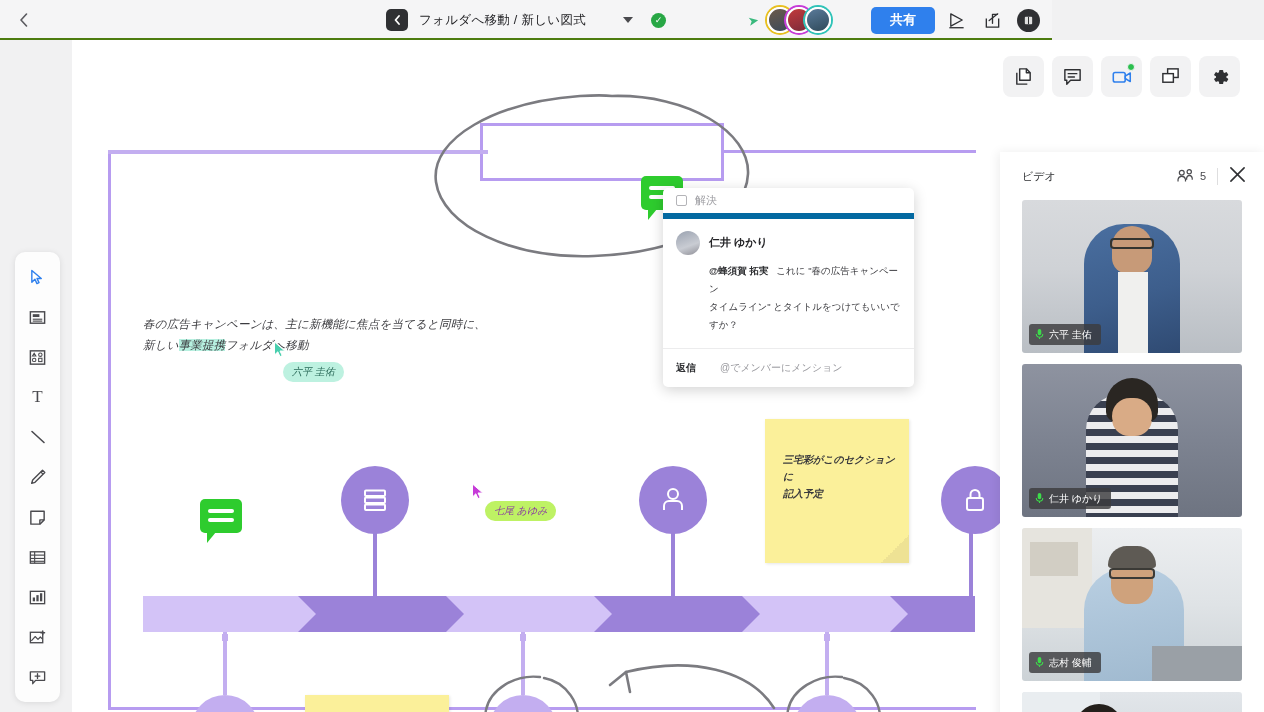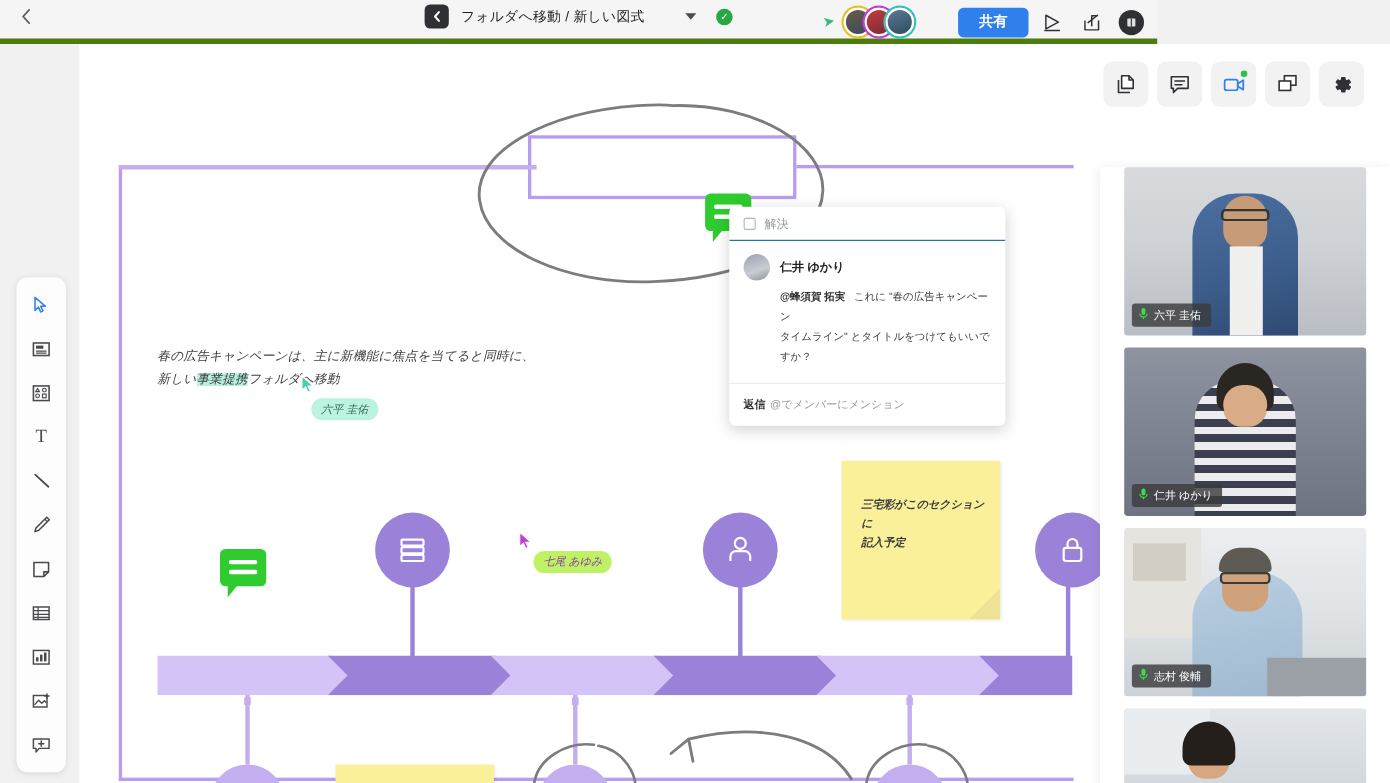--- a/index.html
+++ b/index.html
@@ -7,22 +7,22 @@
     width: 1264px; height: 712px;
     font-family: "Liberation Sans", "DejaVu Sans", sans-serif;
     background: #f1f1f2;
     overflow: hidden;
   }
   #app { position: relative; width: 1264px; height: 712px; }
 
   
   .topbar {
     position: absolute; left: 0; top: 0; width: 1052px; height: 40px;
-    background: #f5f5f6; display: flex; align-items: flex-end;
-    border-bottom: 5px solid #4d7c0f;
+    background: #f5f5f6; display: flex; align-items: flex-start;
+    border-bottom: 2px solid #4d7c0f;
   }
   .back-btn {
     width: 46px; height: 40px; display: flex; align-items: center; justify-content: center;
     color: #5a5a5f; font-size: 15px; cursor: pointer;
   }
   .title-group {
     position: absolute; left: 50%; transform: translateX(-50%);
     display: flex; align-items: center; gap: 11px; height: 40px;
   }
   .app-logo {
@@ -173,37 +173,37 @@
   }
 
   
   .comment-popup {
     position: absolute; left: 663px; top: 148px; width: 251px;
     background: #fff; border-radius: 5px;
     box-shadow: 0 3px 14px rgba(0,0,0,.18); z-index: 45; overflow: hidden;
   }
   .cp-head {
     height: 31px; display: flex; align-items: center; gap: 8px; padding: 0 13px;
-    border-bottom: 1px solid #0369a1;
+    border-bottom: 6px solid #0369a1;
   }
   .cp-check { width: 11px; height: 11px; border: 1.4px solid #b4b4b8; border-radius: 2px; cursor: pointer; }
   .cp-resolve { font-size: 11px; color: #9b9ba0; }
   .cp-body { padding: 12px 13px 14px 13px; border-bottom: 1px solid #ececed; }
   .cp-row { display: flex; gap: 9px; align-items: flex-start; }
   .cp-avatar {
     width: 24px; height: 24px; border-radius: 50%; flex: 0 0 24px;
     background: linear-gradient(160deg,#9aa2b0 0%,#c9ccd3 60%,#8e8e96 100%);
   }
   .cp-name { font-size: 11px; font-weight: bold; color: #232326; padding-top: 4px; }
   .cp-text {
     font-size: 9.5px; color: #3c3c40; line-height: 18px; margin: 7px 0 0 33px;
   }
   .cp-mention { font-weight: bold; color: #2f3033; }
   .cp-reply {
-    height: 38px; display: flex; align-items: center; gap: 4px; padding: 0 13px;
+    height: 38px; display: flex; align-items: center; gap: 24px; padding: 0 13px;
     font-size: 10px;
   }
   .cp-reply-label { color: #2f3033; font-weight: bold; }
   .cp-reply-ph { color: #9b9ba0; }
 
   
   .video-panel {
     position: absolute; right: 0; top: 112px; width: 264px; height: 600px;
     background: #fff; box-shadow: -2px 0 10px rgba(0,0,0,.07); z-index: 50;
   }
@@ -531,20 +531,38 @@
           <span>タイムライン" とタイトルをつけてもいいですか？</span>
         </div>
       </div>
       <div class="cp-reply">
         <span class="cp-reply-label">返信</span>
         <span class="cp-reply-ph">@でメンバーにメンション</span>
       </div>
     </div>
 
     <div class="video-panel">
+      <div class="vp-head">
+        <span class="vp-title">ビデオ</span>
+        <span class="vp-count">
+          <svg width="17" height="14" viewBox="0 0 18 15">
+            <circle cx="5" cy="4" r="2.6" fill="none" stroke="#4a4a4e" stroke-width="1.3"></circle>
+            <path d="M1 13.5 V11 a4 4 0 014-3.2 a4 4 0 014 3.2 v2.5" fill="none" stroke="#4a4a4e" stroke-width="1.3" stroke-linejoin="round"></path>
+            <circle cx="13" cy="3" r="2.3" fill="none" stroke="#4a4a4e" stroke-width="1.3"></circle>
+            <path d="M10.2 11.5 V9.8 a3.5 3.5 0 013-3 a3.5 3.5 0 013 3 v1.7" fill="none" stroke="#4a4a4e" stroke-width="1.3" stroke-linejoin="round"></path>
+          </svg>
+          <span>5</span>
+        </span>
+        <span class="vp-divider"></span>
+        <span class="vp-close">
+          <svg width="17" height="17" viewBox="0 0 18 18">
+              <path d="M2 2 L16 16 M16 2 L2 16" stroke="#2f3033" stroke-width="1.7" stroke-linecap="round"></path>
+            </svg>
+        </span>
+      </div>
 
       <div class="vp-list">
 
         <div class="vtile" style="background:linear-gradient(180deg,#d8dadd 0%,#cfd2d6 45%,#b9bec4 100%);">
           <div style="position:absolute;left:62px;top:24px;width:96px;height:130px;background:linear-gradient(165deg,#4a6fa0 0%,#3d5e8c 55%,#2f4a72 100%);border-radius:40px 40px 0 0;"></div>
           <div style="position:absolute;left:90px;top:26px;width:40px;height:48px;background:#c79a78;border-radius:20px 20px 16px 16px;"></div>
           <div style="position:absolute;left:88px;top:38px;width:44px;height:11px;border:2px solid #34342f;border-radius:4px;"></div>
           <div style="position:absolute;left:96px;top:72px;width:30px;height:82px;background:#f0f0ee;"></div>
           <div class="vtile-badge">
             <span class="mic">

